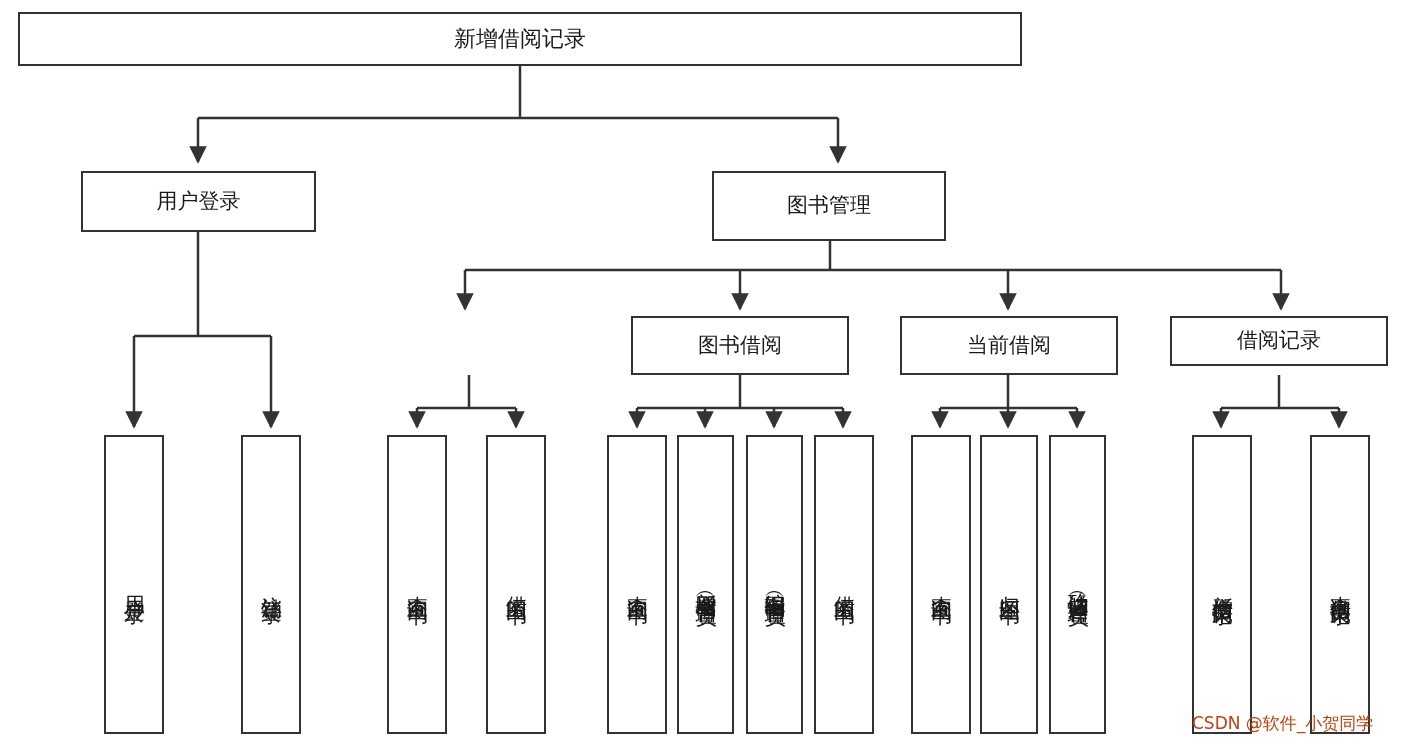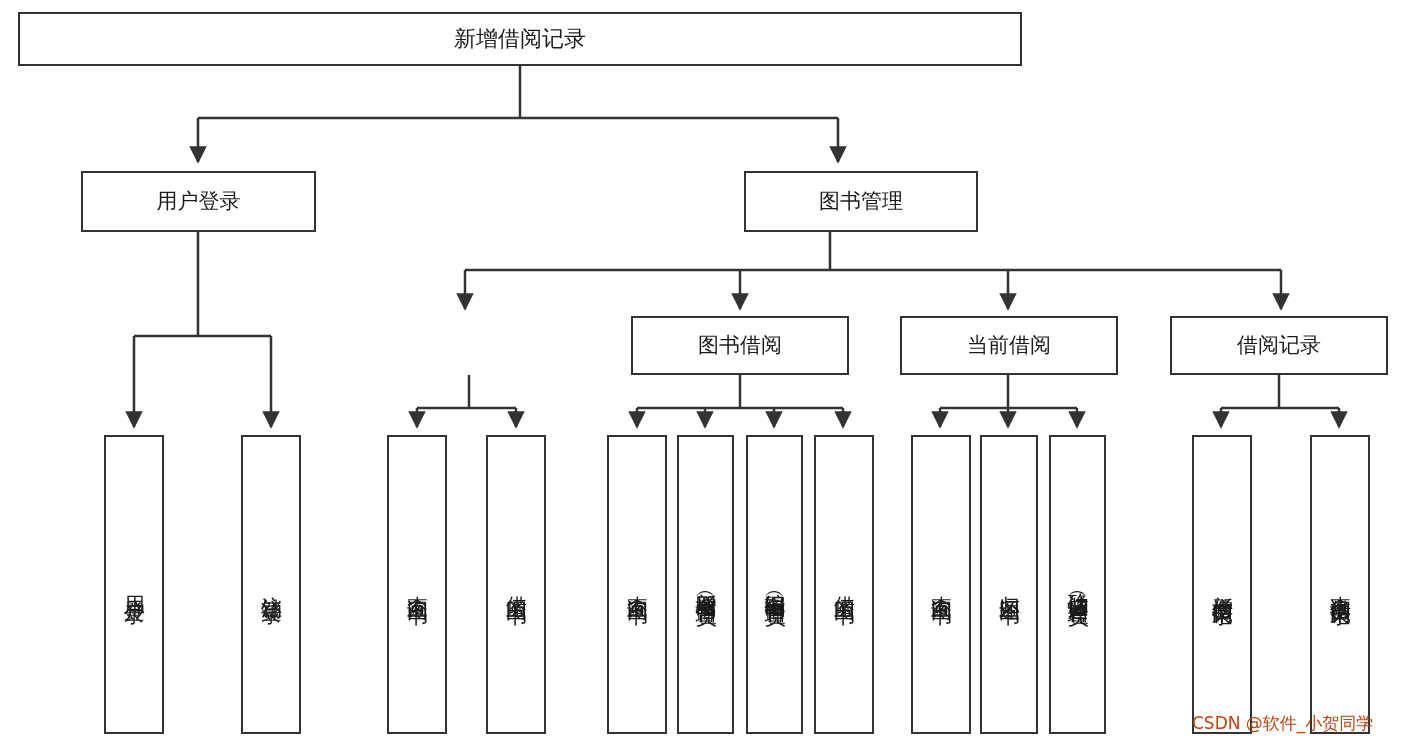--- a/index.html
+++ b/index.html
@@ -125,31 +125,31 @@
     </g>
   </svg>
 
   <div class="node h root" style="left:18px; top:12px; width:1004px; height:54px;">
     <span class="lbl">新增借阅记录</span>
   </div>
 
   <div class="node h" style="left:81px; top:171px; width:235px; height:61px;">
     <span class="lbl">用户登录</span>
   </div>
-  <div class="node h" style="left:712px; top:171px; width:234px; height:61px;margin-left:32px;">
+  <div class="node h" style="left:712px; top:171px; width:234px; height:70px;">
     <span class="lbl">图书管理</span>
   </div>
 
   <div class="node h" style="left:900px; top:316px; width:218px; height:59px;">
     <span class="lbl">当前借阅</span>
   </div>
   <div class="node h" style="left:631px; top:316px; width:218px; height:59px;">
     <span class="lbl">图书借阅</span>
   </div>
-  <div class="node h" style="left:1170px; top:316px; width:218px; height:59px;">
+  <div class="node h" style="left:1170px; top:316px; width:218px; height:50px;">
     <span class="lbl">借阅记录</span>
   </div>
 
   <div class="node v" style="left:104px; top:435px; width:60px; height:299px;">
     <span class="lbl">用户登录</span>
   </div>
   <div class="node v" style="left:241px; top:435px; width:60px; height:299px;">
     <span class="lbl">注销登录</span>
   </div>
 

